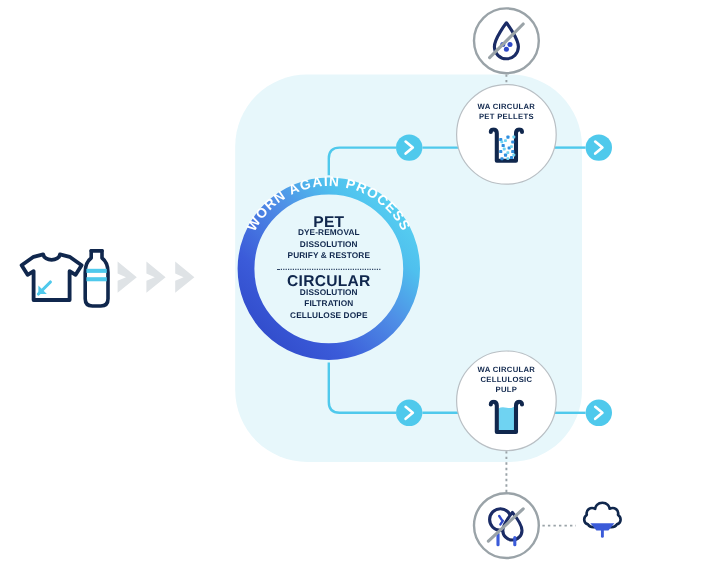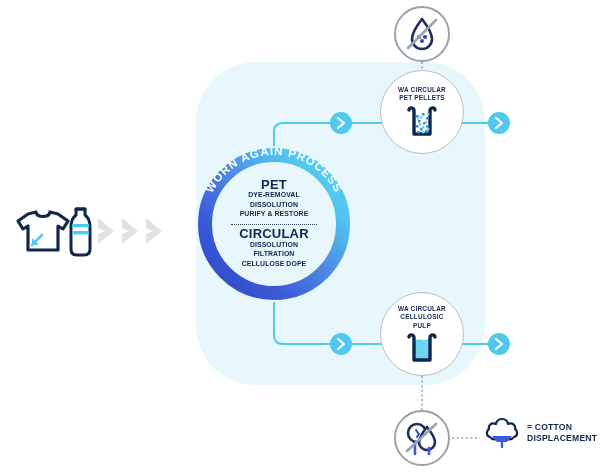--- a/index.html
+++ b/index.html
@@ -254,19 +254,15 @@
   </div>
 
   <div class="abs legend">
     <svg width="38" height="34" viewBox="0 0 38 34">
       <path d="M 19,3 C 23,3 25,6 25,8 C 29,6 33,9 32,13 C 35,15 35,20 31,21
                C 29,24 24,24 22,22 L 16,22 C 14,24 9,24 7,21 C 3,20 3,15 6,13
                C 5,9 9,6 13,8 C 13,6 15,3 19,3 Z" fill="#ffffff" stroke="#10274d" stroke-width="2.2" stroke-linejoin="round"></path>
       <path d="M 9,20 L 29,20 L 24,26 L 14,26 Z" fill="#3b5bd9"></path>
       <line x1="19" y1="23" x2="19" y2="31" stroke="#3b5bd9" stroke-width="2.4" stroke-linecap="round"></line>
     </svg>
-    <div class="ltxt">
-      <div>= COTTON</div>
-      <div>DISPLACEMENT</div>
-    </div>
   </div>
 
 </div>
 
 </body></html>

